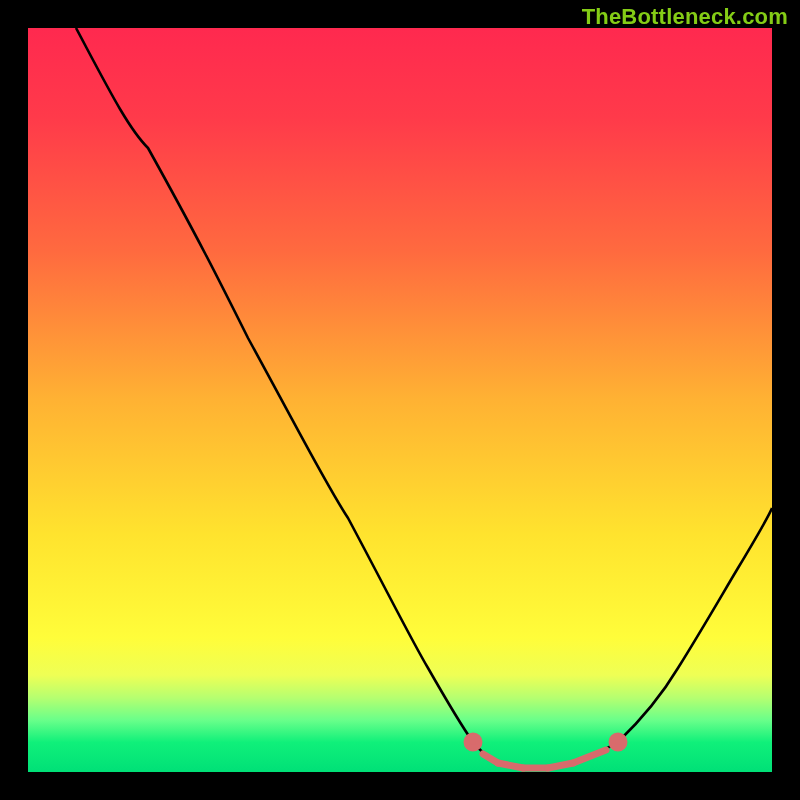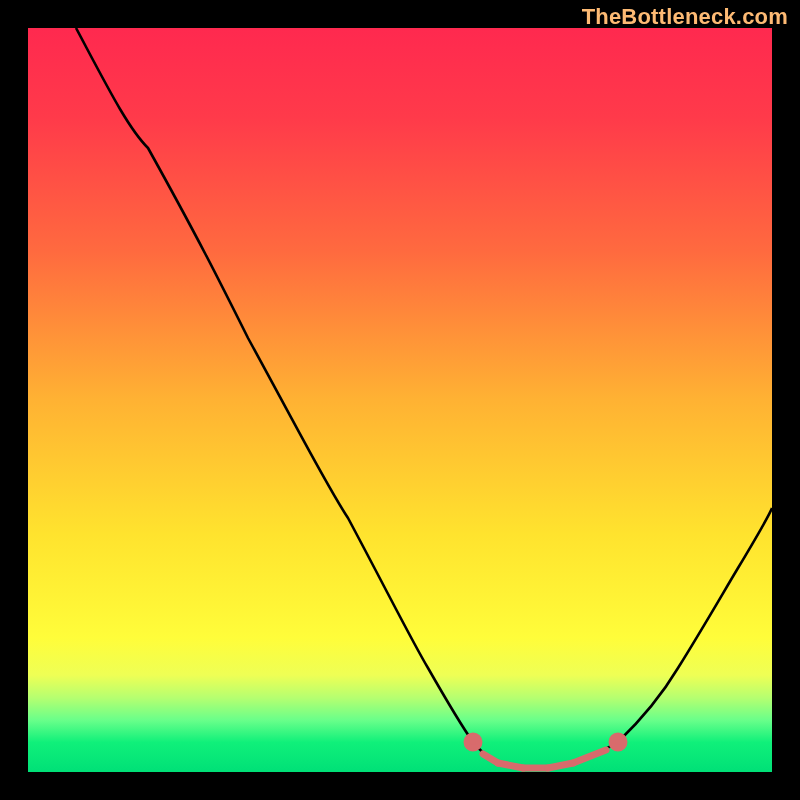--- a/index.html
+++ b/index.html
@@ -14,21 +14,21 @@
   .wrap {
     position: relative;
     width: 800px;
     height: 800px;
     background: #000;
   }
   .watermark {
     position: absolute;
     top: 4px;
     right: 12px;
-    color: #fdba74;
+    color: #84cc16;
     font-size: 22px;
     font-weight: 600;
     letter-spacing: 0.2px;
     z-index: 10;
   }
   .plot {
     position: absolute;
     left: 28px;
     top: 28px;
     width: 744px;

